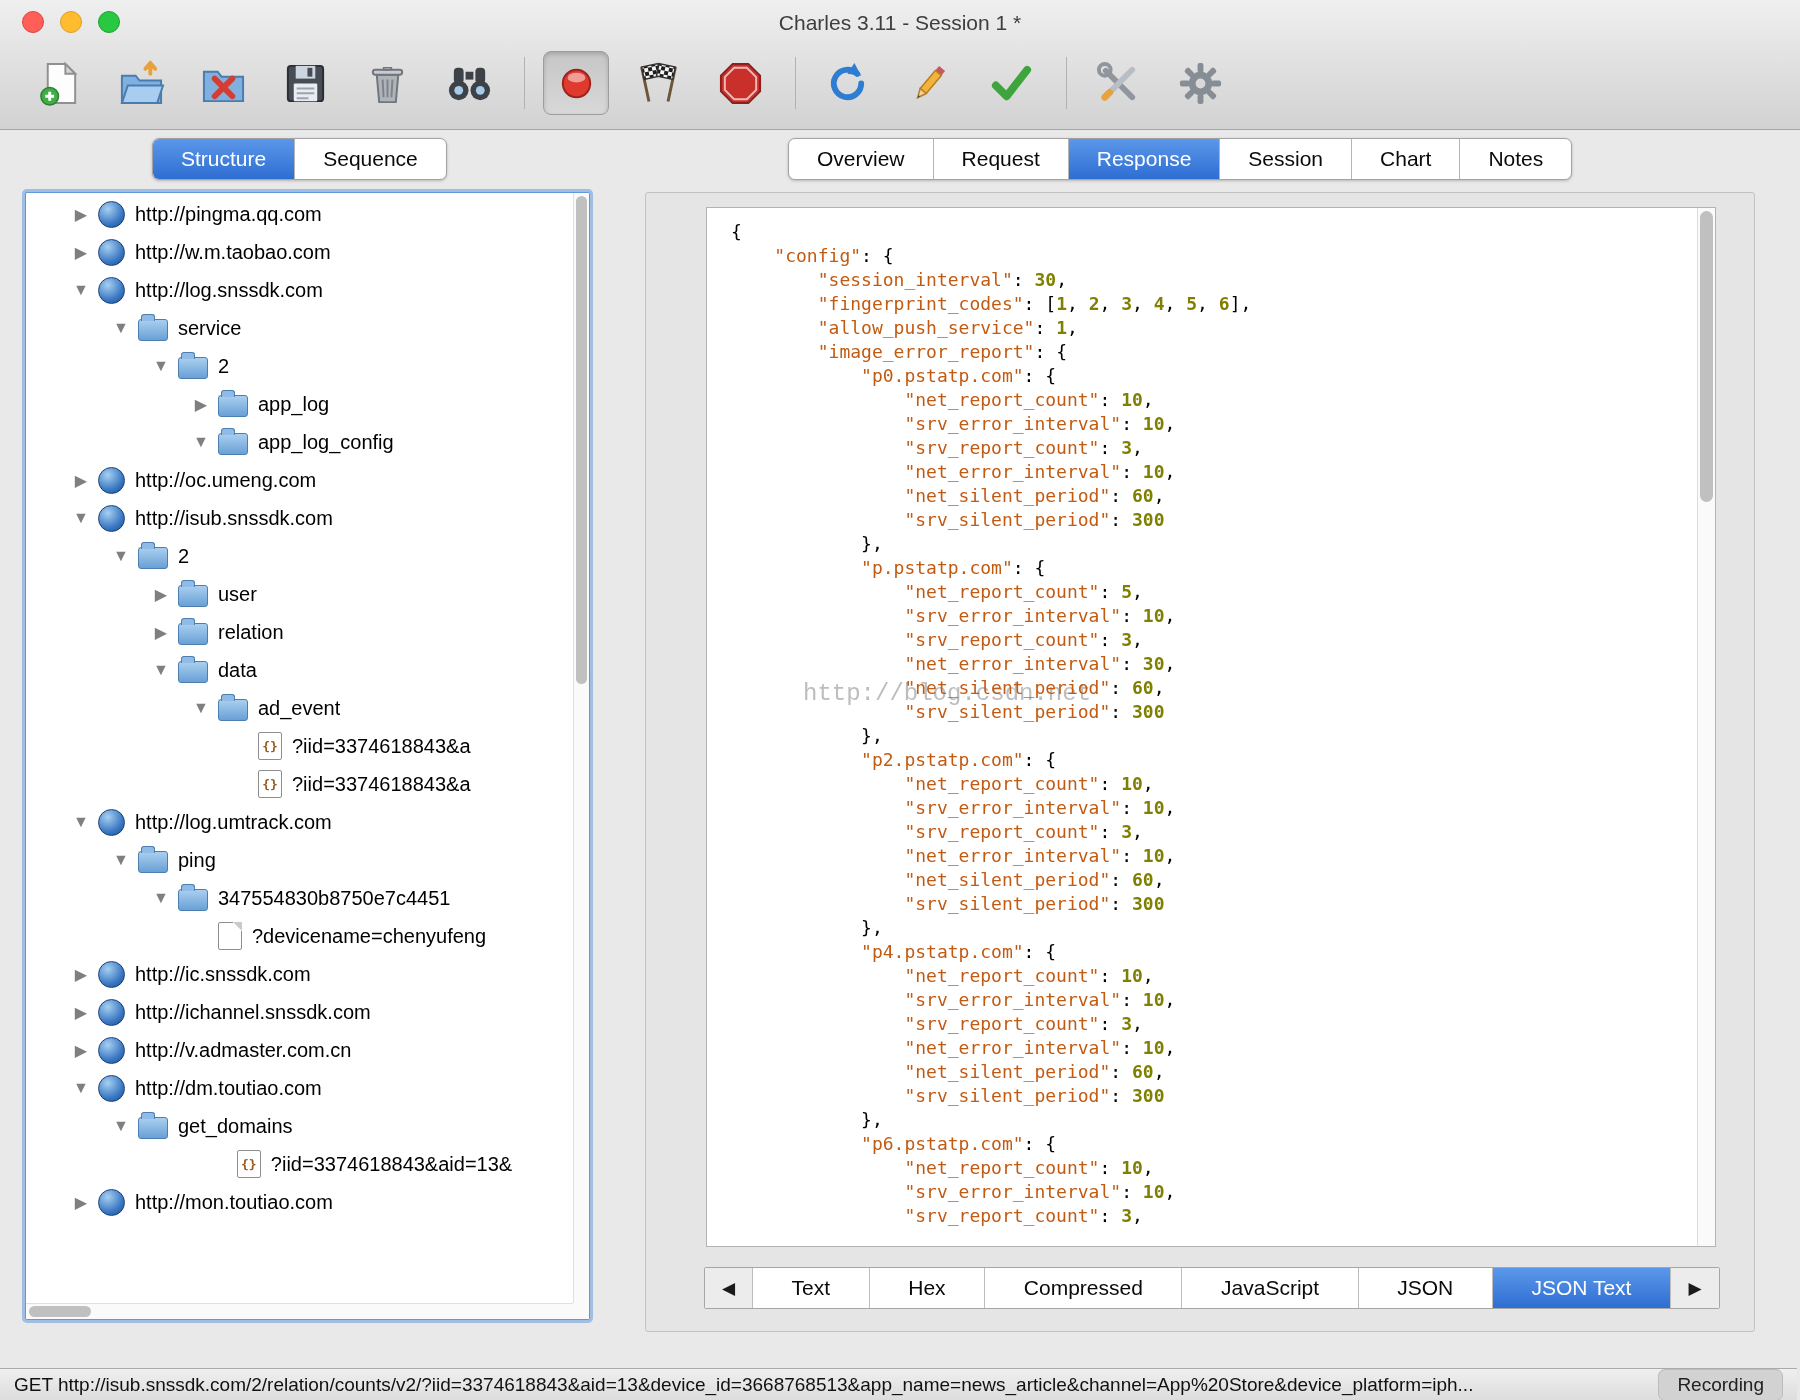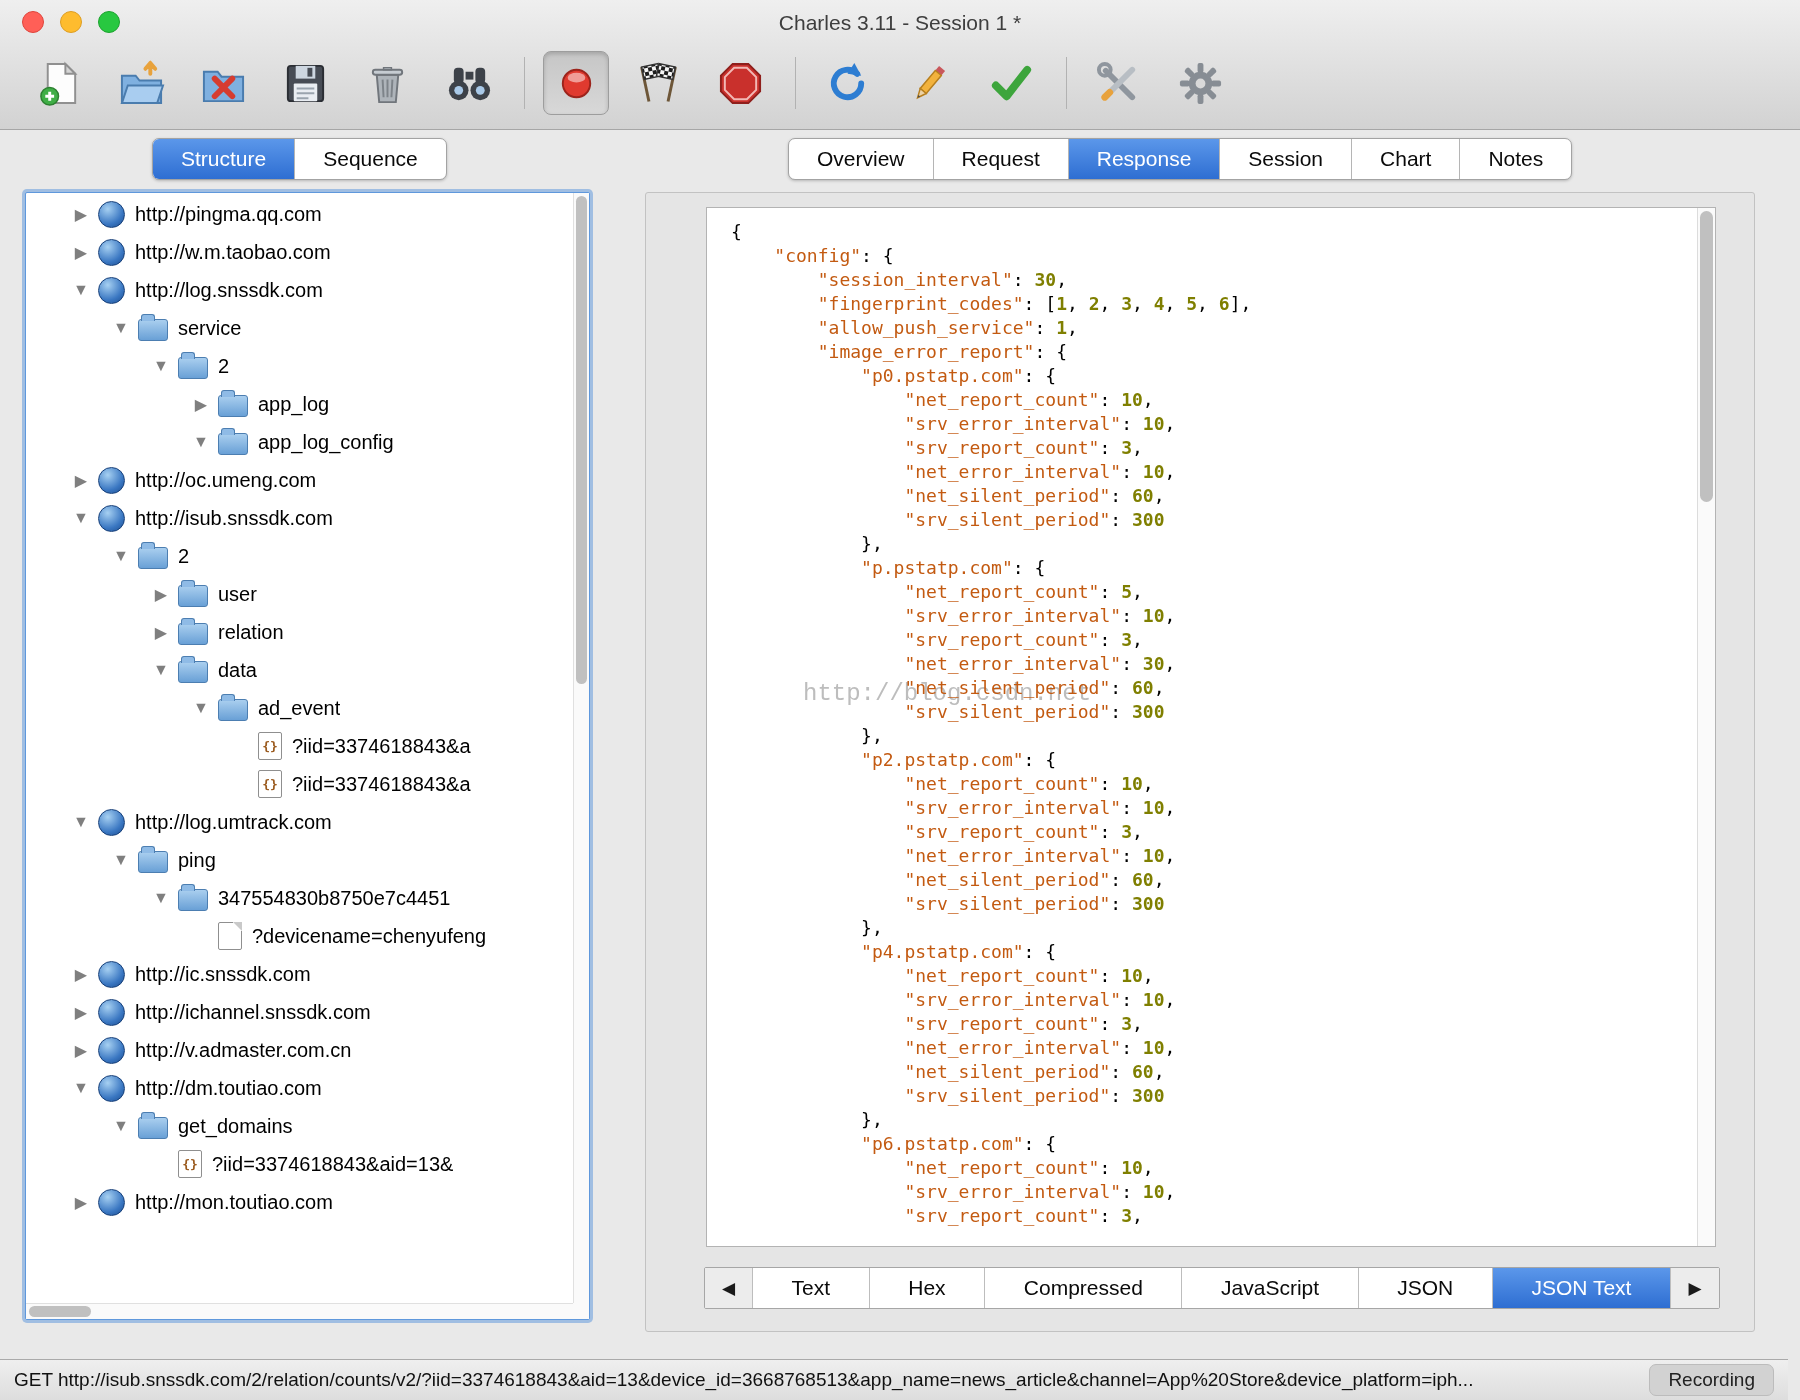--- a/index.html
+++ b/index.html
@@ -65,21 +65,21 @@
   .jn{color:#7f7f00;font-weight:bold}
   .watermark{position:absolute;left:96px;top:472px;z-index:0;font-family:Liberation Mono, monospace;font-size:24px;color:#bdbdbd}
 
   .bottom-bar{position:absolute;left:58px;right:34px;bottom:22px;height:42px;display:flex;background:#fff;border:1px solid #a6a6a6;border-radius:2px;overflow:hidden;font-size:21px}
   .bseg{flex:1 1 auto;display:flex;align-items:center;justify-content:center;padding:0 30px;border-right:1px solid #bdbdbd;white-space:nowrap;color:#0a0a0a}
   .bseg:last-child{border-right:0}
   .bseg.selected{background:linear-gradient(#5b97ea,#2e6ed2);color:#fff}
   .bseg.arrow{flex:0 0 48px;padding:0;background:#ececec;font-size:17px;color:#1a1a1a}
 
   
-  .statusbar{position:absolute;left:0;right:12px;bottom:0;height:41px;background:linear-gradient(#efefef,#dddddd);border-top:1px solid #aaa;display:flex;align-items:center;padding:0 14px;font-size:19px;color:#111}
+  .statusbar{position:absolute;left:0;right:3px;bottom:0;height:32px;background:linear-gradient(#efefef,#dddddd);border-top:1px solid #aaa;display:flex;align-items:center;padding:0 14px;font-size:19px;color:#111}
   .status-text{flex:1;white-space:nowrap;overflow:hidden}
   .pill{background:#d2d2d2;border:1px solid #bcbcbc;border-radius:7px;padding:4px 18px;color:#222;margin-left:11px;white-space:nowrap}
 </style>
 </head>
 <body>
 
 <div class="chrome">
   <div class="titlebar">
     <div class="traffic">
       <span class="tl red"></span>
@@ -357,21 +357,21 @@
       <div class="trow" style="padding-left: 36px;">
         <span class="tw">▼</span>
         <span class="ticon ic-host"></span>
         <span class="tlabel">http://dm.toutiao.com</span>
       </div>
       <div class="trow" style="padding-left: 76px;">
         <span class="tw">▼</span>
         <span class="ticon ic-folder"></span>
         <span class="tlabel">get_domains</span>
       </div>
-      <div class="trow" style="padding-left: 116px;">
+      <div class="trow" style="padding-left: 116px; justify-content: center;">
         <span class="tw"></span>
         <span class="ticon ic-doc-json"></span>
         <span class="tlabel">?iid=3374618843&amp;aid=13&amp;</span>
       </div>
       <div class="trow" style="padding-left: 36px;">
         <span class="tw">▶</span>
         <span class="ticon ic-host"></span>
         <span class="tlabel">http://mon.toutiao.com</span>
       </div>
     </div>

